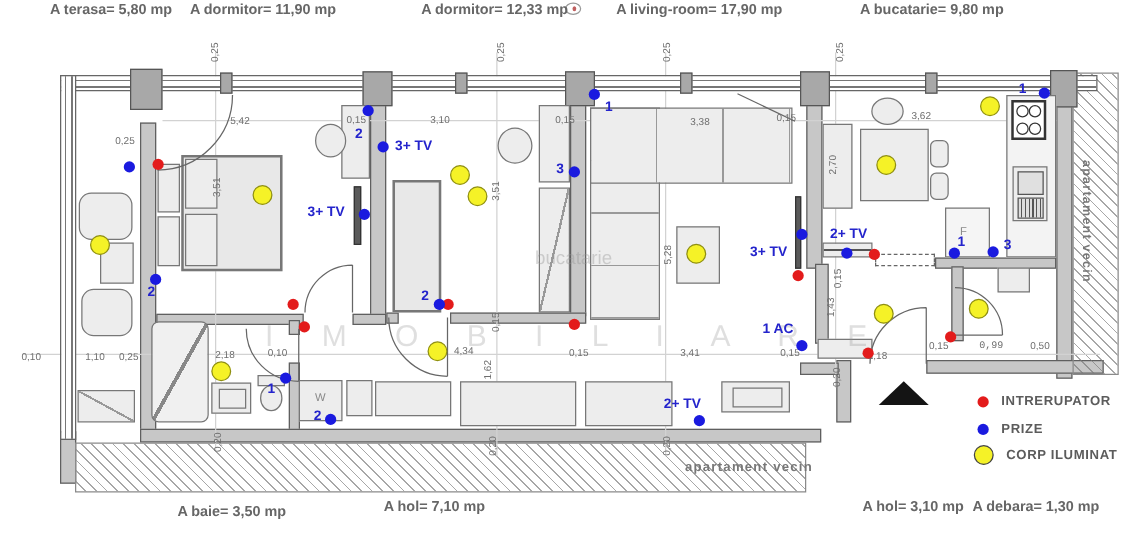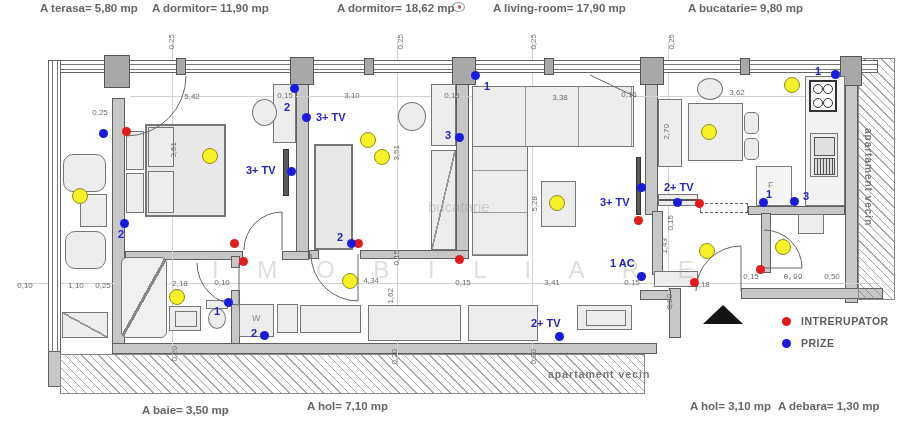--- a/index.html
+++ b/index.html
@@ -173,24 +173,28 @@
   <div class="compass" style="left:452px;top:2px;"></div>
 
   <div class="legendrow" style="left:782px;top:315px;">
     <span style="width:9px;height:9px;border-radius:50%;background:#e31b1b;display:inline-block;"></span>
     <span class="txt">INTRERUPATOR</span>
   </div>
   <div class="legendrow" style="left:782px;top:337px;">
     <span style="width:9px;height:9px;border-radius:50%;background:#1a1adf;display:inline-block;"></span>
     <span class="txt">PRIZE</span>
   </div>
+  <div class="legendrow" style="left:779px;top:356px;">
+    <span style="width:14px;height:14px;border-radius:50%;background:#f5f227;border:1px solid #444;display:inline-block;"></span>
+    <span class="txt">CORP ILUMINAT</span>
+  </div>
 
 <div class="arealabel" style="left: 40px; top: 2px;">A terasa= 5,80 mp</div>
     <div class="arealabel" style="left: 152px; top: 2px;">A dormitor= 11,90 mp</div>
-    <div class="arealabel" style="left: 337px; top: 2px;">A dormitor= 18,62 mp</div>
+    <div class="arealabel" style="left: 337px; top: 2px;">A dormitor= 12,33 mp</div>
     <div class="arealabel" style="left: 493px; top: 2px;">A living-room= 17,90 mp</div>
     <div class="arealabel" style="left: 688px; top: 2px;">A bucatarie= 9,80 mp</div>
     <div class="arealabel" style="left: 142px; top: 404px;">A baie= 3,50 mp</div>
     <div class="arealabel" style="left: 307px; top: 400px;">A hol= 7,10 mp</div>
     <div class="arealabel" style="left: 690px; top: 400px;">A hol= 3,10 mp</div>
     <div class="arealabel" style="left: 778px; top: 400px;">A debara= 1,30 mp</div>
     <div class="dot" style="left: 122px; top: 127px; background: rgb(227, 27, 27);"></div>
     <div class="dot" style="left: 230px; top: 239px; background: rgb(227, 27, 27);"></div>
     <div class="dot" style="left: 239px; top: 257px; background: rgb(227, 27, 27);"></div>
     <div class="dot" style="left: 354px; top: 239px; background: rgb(227, 27, 27);"></div>

